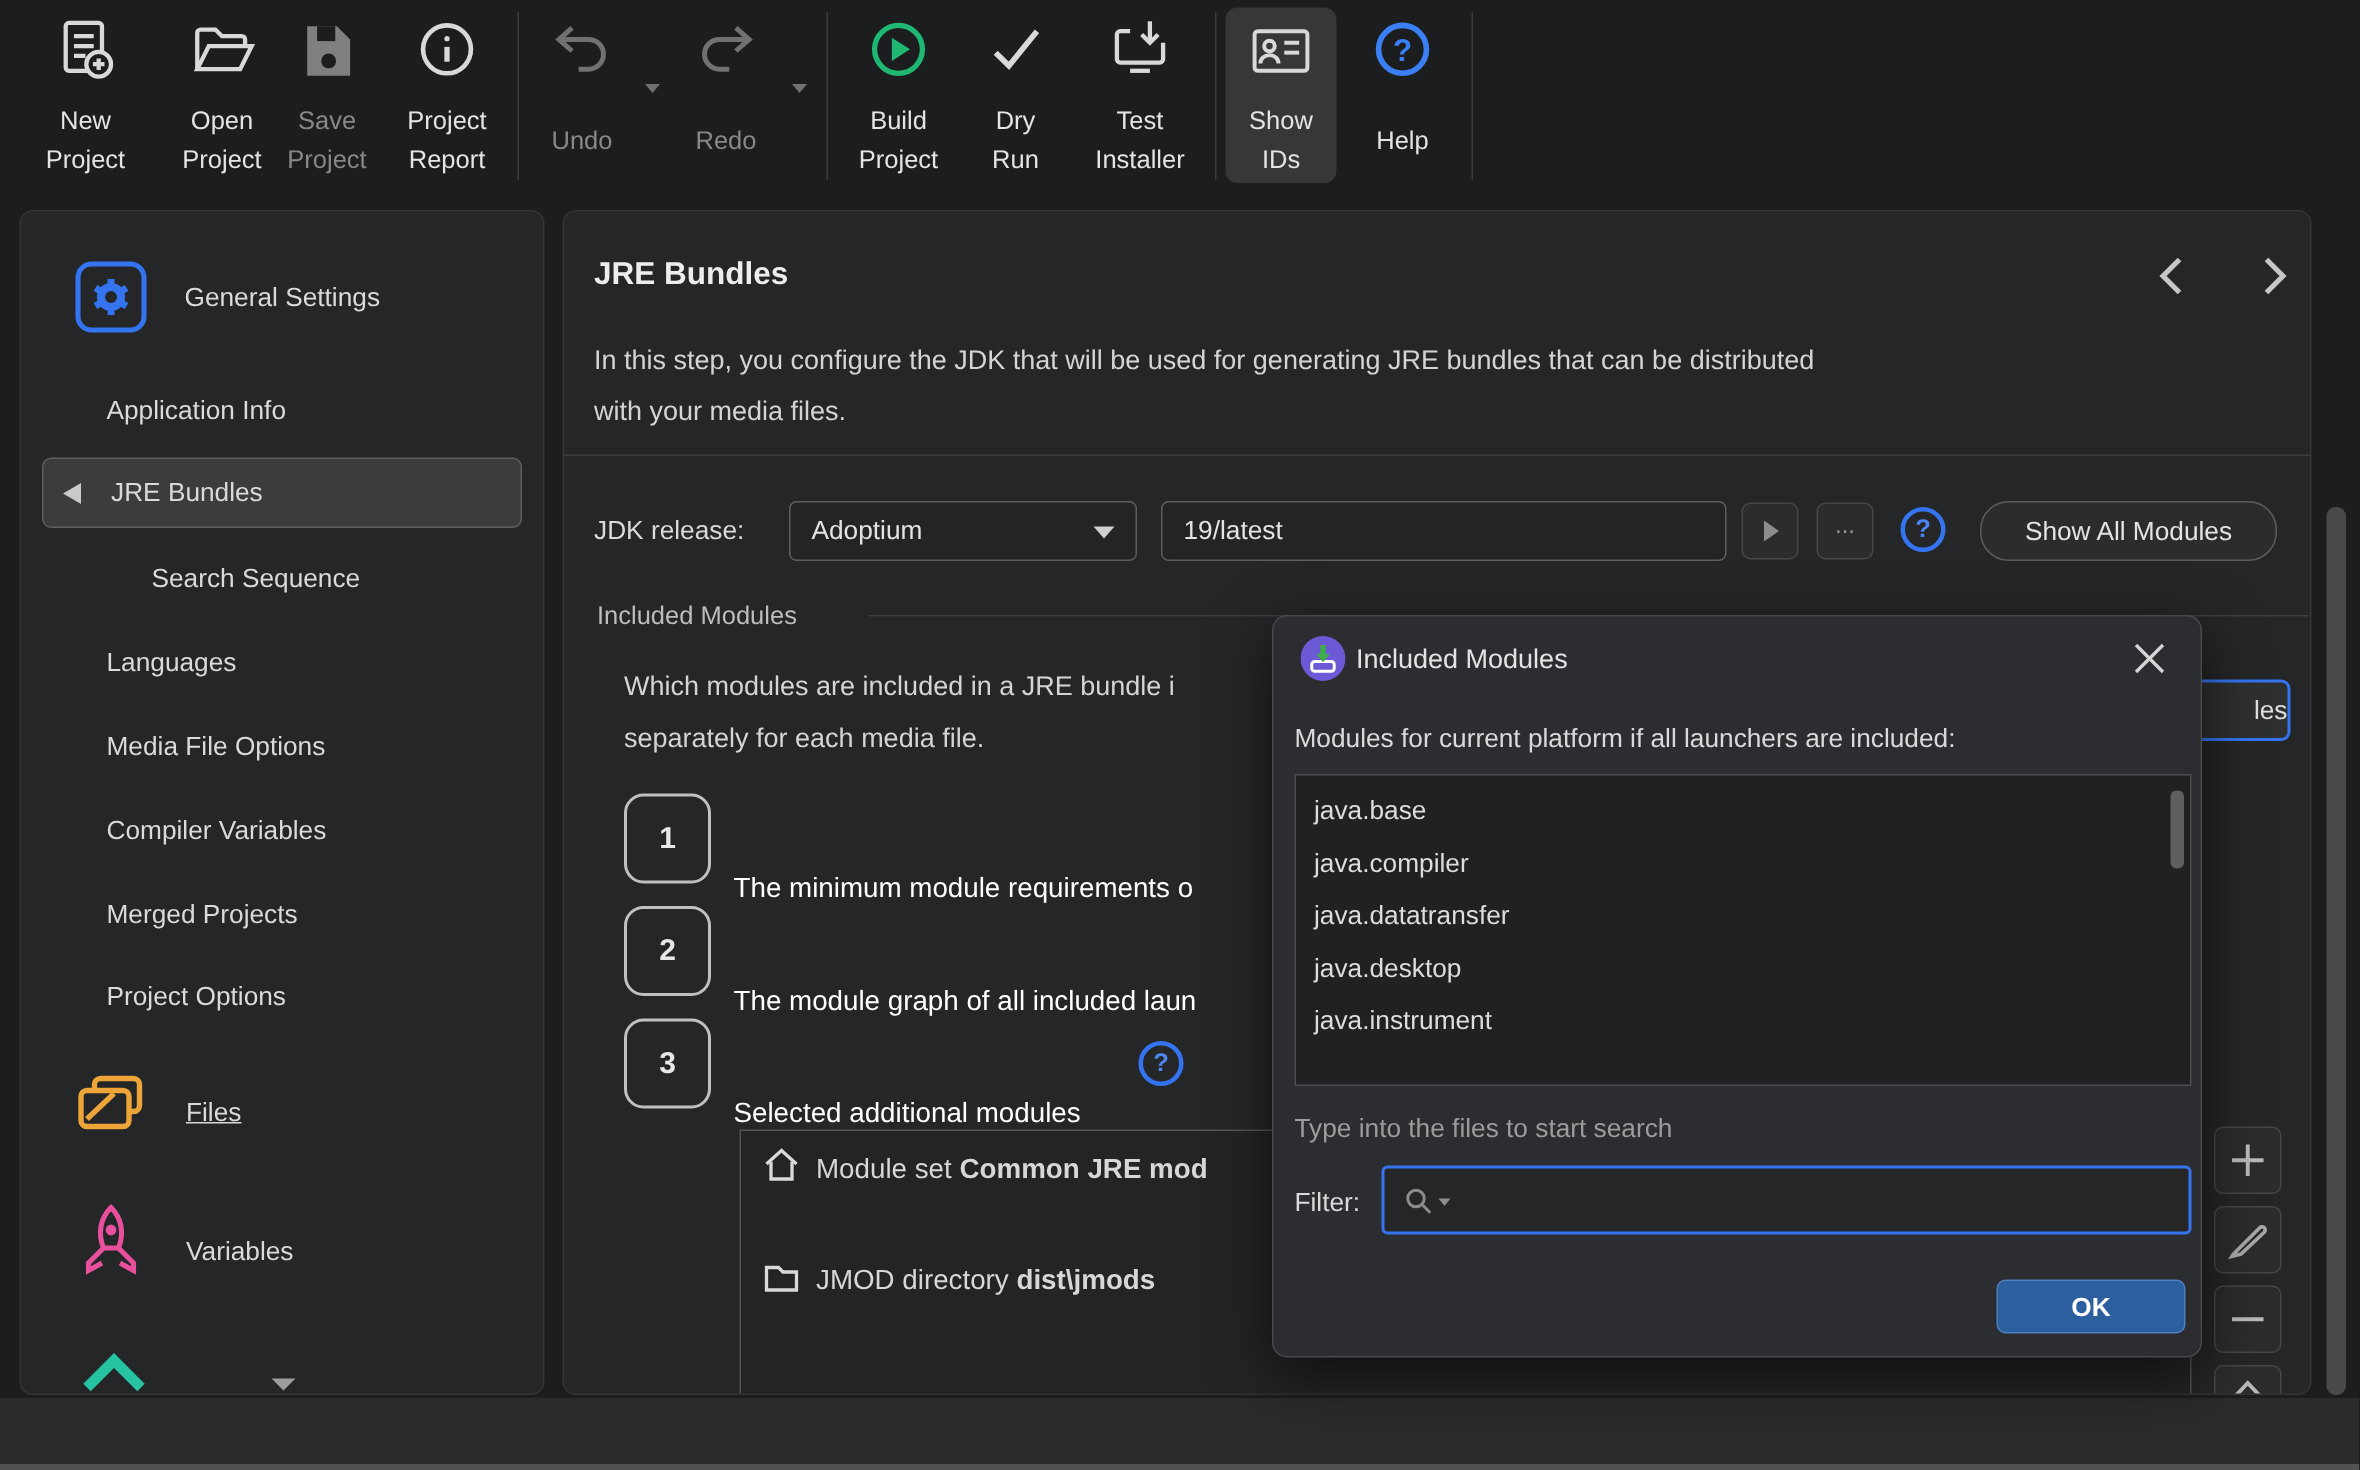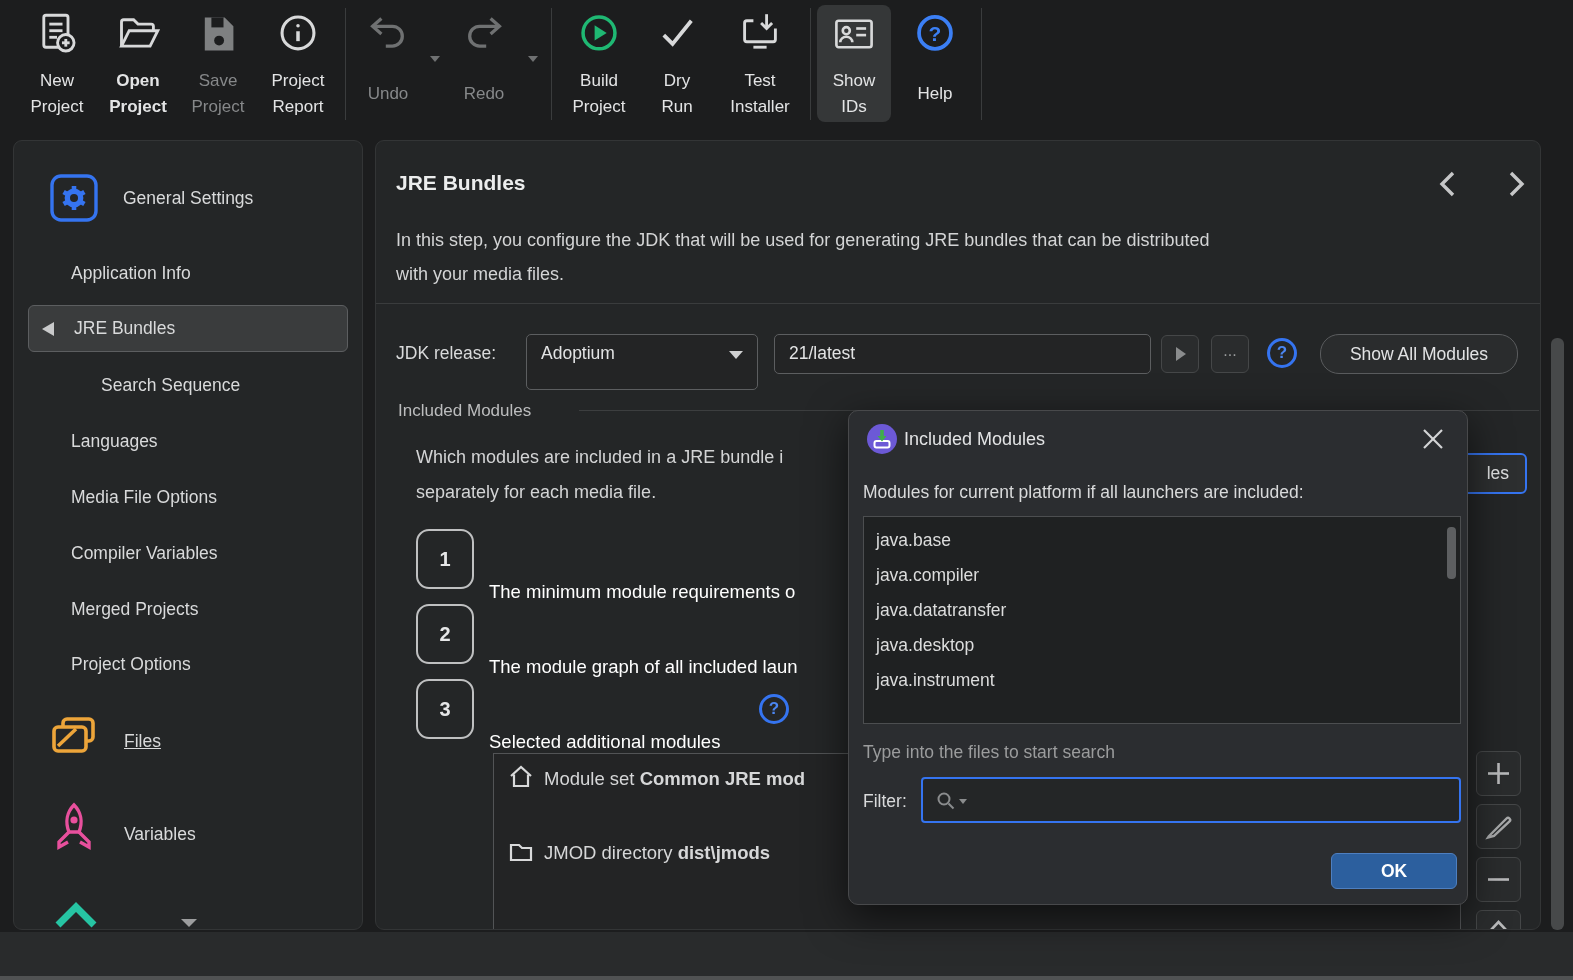--- a/index.html
+++ b/index.html
@@ -71,21 +71,21 @@
           <line x1="28" y1="24.5" x2="28" y2="31.5"></line>
             <line x1="24.5" y1="28" x2="31.5" y2="28"></line>
         </svg>
       </span>
       <div class="tlbl">
           <div>New</div>
           <div>Project</div>
         </div>
     </div>
 
-    <div class="tbi" style="left:98px;width:80px;font-weight:bold;">
+    <div class="tbi" style="left:108px;width:80px;">
       <span class="ticon">
         <svg width="44" height="44" viewBox="0 0 40 40" fill="none" stroke="#d8d9da" stroke-width="2.6">
           <path d="M5 31 V9 a2 2 0 0 1 2-2 h9 l4 4 h12 a2 2 0 0 1 2 2 v4"></path>
           <path d="M5 31 l7-14 h26 l-7 14 z"></path>
         </svg>
       </span>
       <div class="tlbl">
           <div>Open</div>
           <div>Project</div>
         </div>
@@ -312,27 +312,27 @@
         </svg>
     </span>
 
     <div class="abs nw" style="left:20px;top:89px;font-size:18px;color:#d3d4d5;">In this step, you configure the JDK that will be used for generating JRE bundles that can be distributed</div>
     <div class="abs nw" style="left:20px;top:123px;font-size:18px;color:#d3d4d5;">with your media files.</div>
 
     <div class="m-hr" style="left:0;top:162px;width:1166px;"></div>
 
     <div class="abs nw" style="left:20px;top:202px;font-size:17.5px;color:#d9dadb;">JDK release:</div>
 
-    <div class="field" style="left:150px;top:193px;width:232px;height:56px;">
+    <div class="field" style="left:150px;top:193px;width:232px;height:40px;">
       <span class="abs nw" style="left:14px;top:8px;">Adoptium</span>
       <span class="abs" style="right:14px;top:16px;width:0;height:0;border-left:7px solid transparent;border-right:7px solid transparent;border-top:8px solid #cfd0d1;"></span>
     </div>
 
     <div class="field" style="left:398px;top:193px;width:377px;height:40px;">
-      <span class="abs nw" style="left:14px;top:8px;">21/latest</span>
+      <span class="abs nw" style="left:14px;top:8px;">19/latest</span>
     </div>
 
     <div class="sqbtn" style="left:785px;top:194px;">
       <span class="abs" style="left:14px;top:11px;width:0;height:0;border-top:7px solid transparent;border-bottom:7px solid transparent;border-left:10px solid #8a8c8d;"></span>
     </div>
     <div class="sqbtn" style="left:835px;top:194px;font-size:16px;line-height:30px;">
       <span>...</span>
     </div>
 
     <span class="abs qcircle" style="left:891px;top:197px;">
@@ -381,21 +381,21 @@
 
       <div class="abs nw" style="left:14px;top:84px;height:30px;line-height:30px;font-size:18.5px;">
         <span style="display:inline-block;vertical-align:-5px;margin-right:10px;">
           <svg width="26" height="26" viewBox="0 0 26 26" fill="none" stroke="#d8d9da" stroke-width="2.2">
             <path d="M3 7 h8 l3 3 h9 v12 H3 z"></path>
           </svg>
         </span><span>JMOD directory </span><span style="font-weight:bold">dist\jmods</span>
       </div>
     </div>
 
-    <div style="position:absolute;left:1045px;top:312px;width:106px;height:41px;background:#2d2f30;border:2px solid #3574f0;border-radius:6px;font-size:17.5px;color:#dfe0e1;text-align:right;line-height:37px;padding-right:16px;z-index:5;">
+    <div style="position:absolute;left:1045px;top:312px;width:106px;height:41px;background:#2d2f30;border:2px solid #3574f0;border-radius:6px;font-size:17.5px;color:#dfe0e1;text-align:right;line-height:37px;z-index:5;">
       <span>les</span>
     </div>
 
     <div class="sqbtn" style="left:1100px;top:610px;width:45px;height:45px;">
       <span>
         <svg width="43" height="43" viewBox="0 0 43 43" stroke="#b9babb" stroke-width="2.6">
             <line x1="21.5" y1="11" x2="21.5" y2="32"></line>
             <line x1="11" y1="21.5" x2="32" y2="21.5"></line>
           </svg>
       </span>

